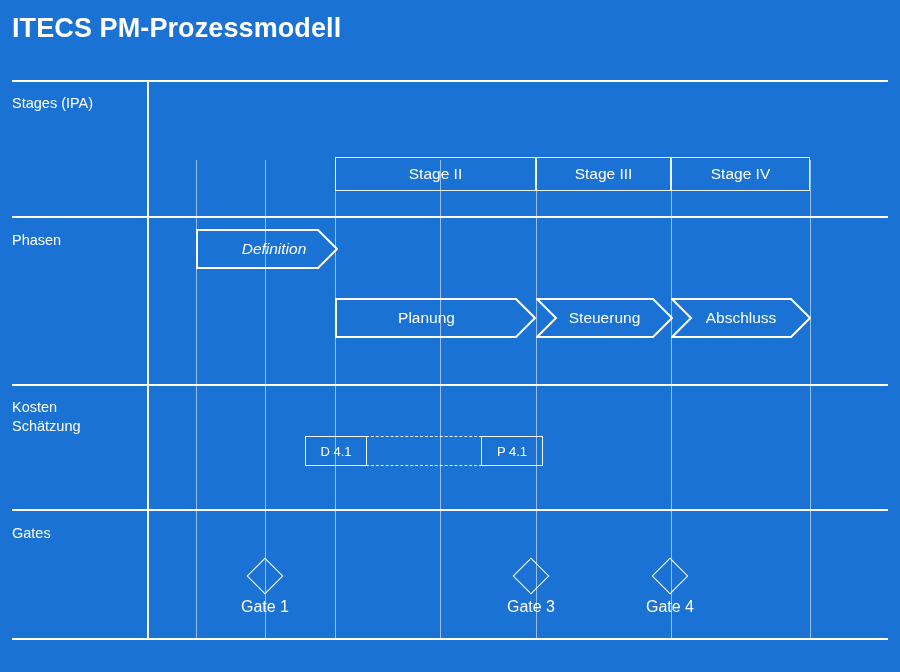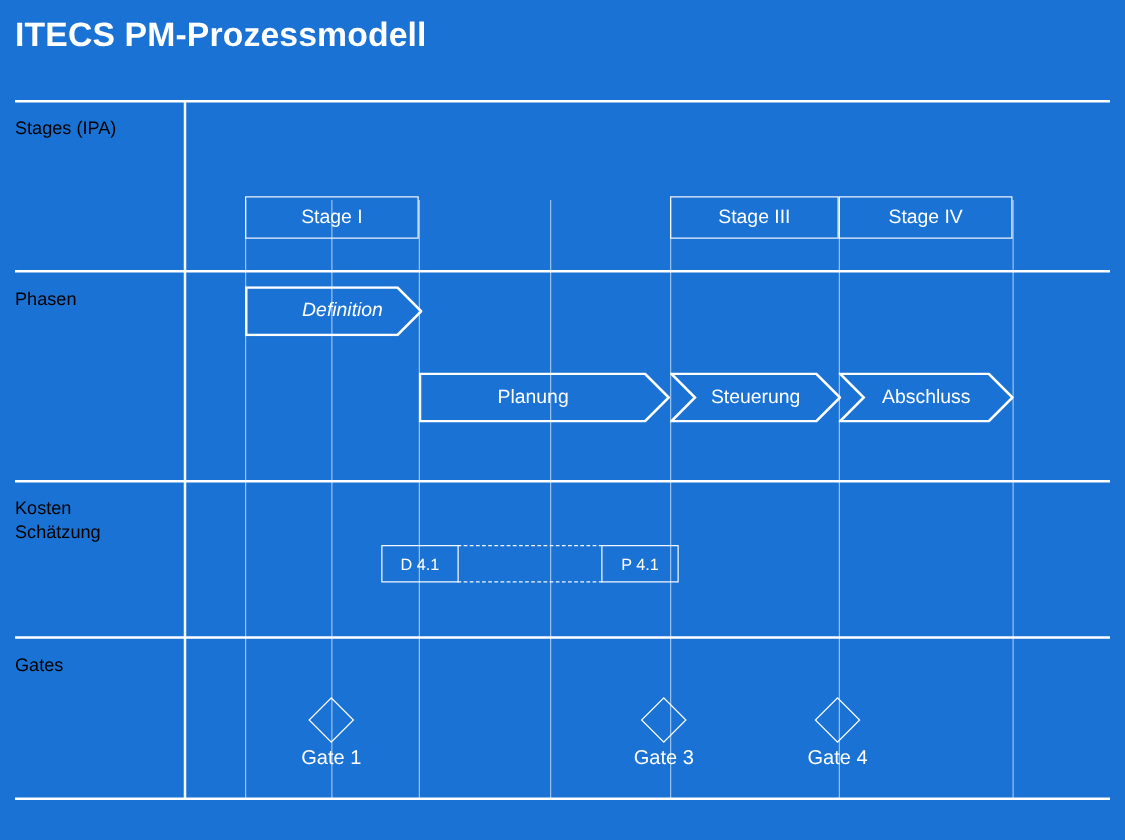--- a/index.html
+++ b/index.html
@@ -48,21 +48,21 @@
   }
   .vline.strong {
     background: rgba(255,255,255,0.95);
     width: 2px;
   }
 
   
   .row-label {
     position: absolute;
     left: 12px;
-    color: #000000;
+    color: #ffffff;
     font-size: 14.5px;
     line-height: 19px;
     white-space: pre-line;
   }
 
   
   .stage-box {
     position: absolute;
     height: 34px;
     border: 1px solid rgba(255,255,255,0.92);
@@ -161,22 +161,22 @@
   <div class="vline" style="left:536px; top:160px; height:479px;"></div>
   <div class="vline" style="left:671px; top:160px; height:479px;"></div>
   <div class="vline" style="left:810px; top:160px; height:479px;"></div>
 
   <div class="row-label" style="top:94px;">Stages (IPA)</div>
   <div class="row-label" style="top:231px;">Phasen</div>
   <div class="row-label" style="top:398px;">Kosten
 Schätzung</div>
   <div class="row-label" style="top:524px;">Gates</div>
 
-  <div class="stage-box" style="left:196px; top:157px; width:139px;">
-    <span>Stage I</span>
+  <div class="stage-box" style="left:335px; top:157px; width:201px;">
+    <span>Stage II</span>
   </div>
   <div class="stage-box" style="left:671px; top:157px; width:139px;">
     <span>Stage IV</span>
   </div>
   <div class="stage-box" style="left:536px; top:157px; width:135px;">
     <span>Stage III</span>
   </div>
 
   <div class="chev" style="left:196px; top:229px; width:142px;">
     <div class="svgwrap">

